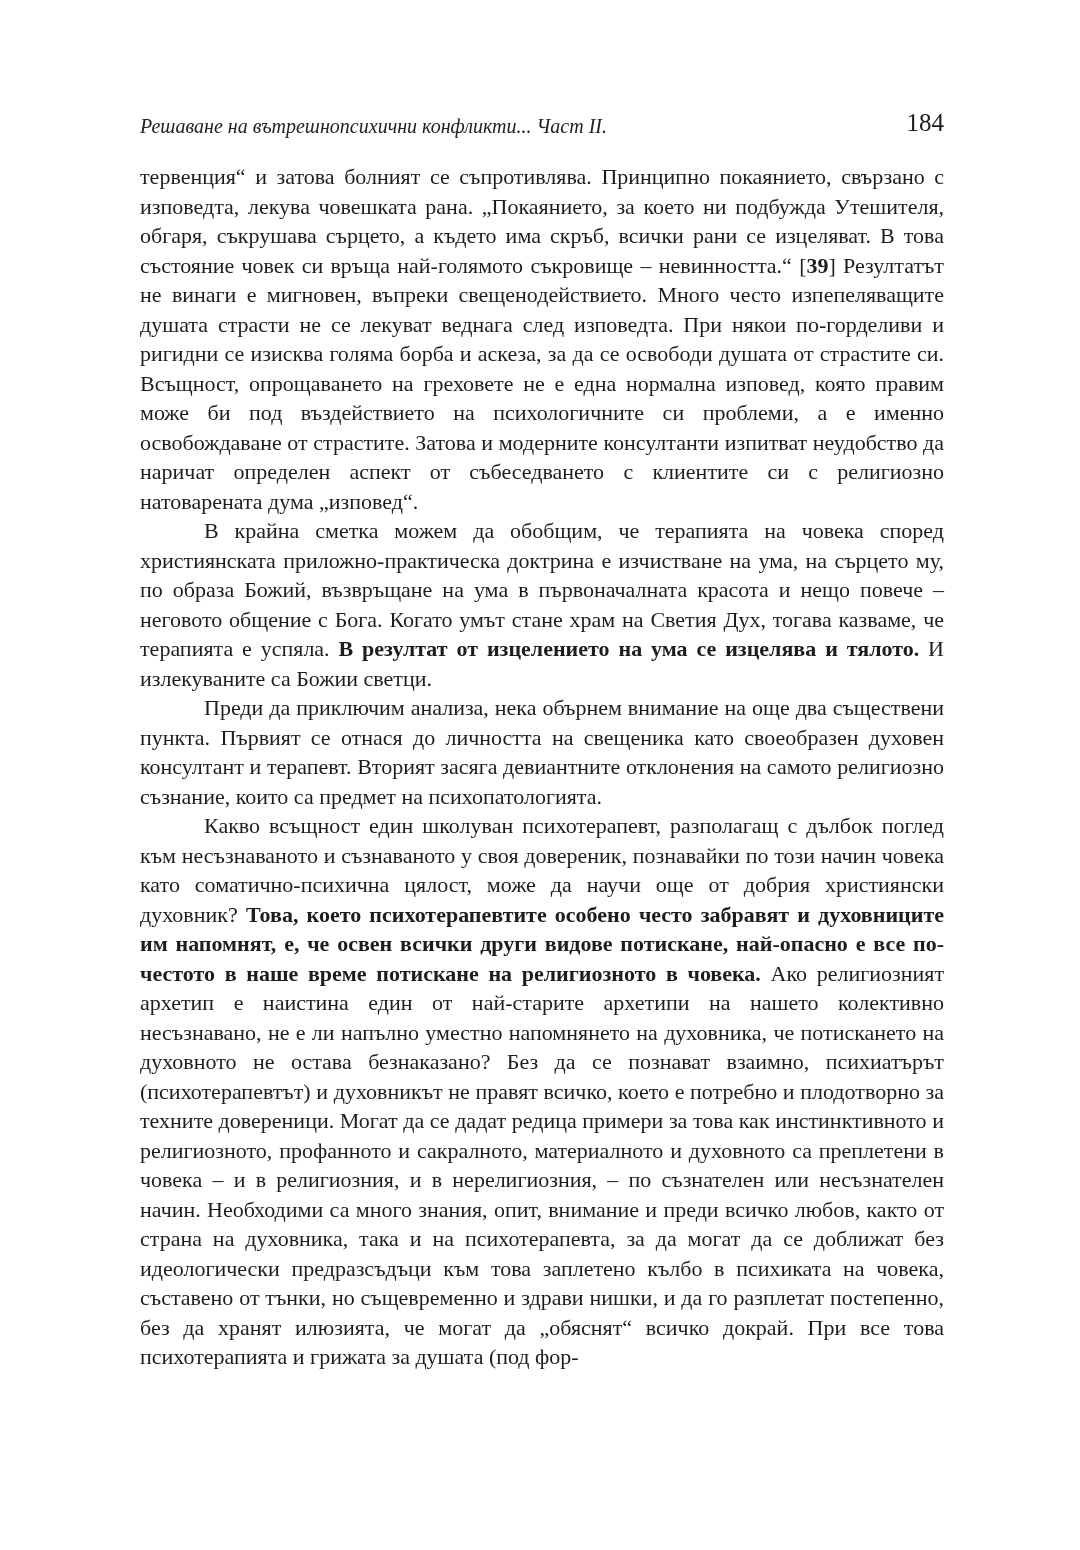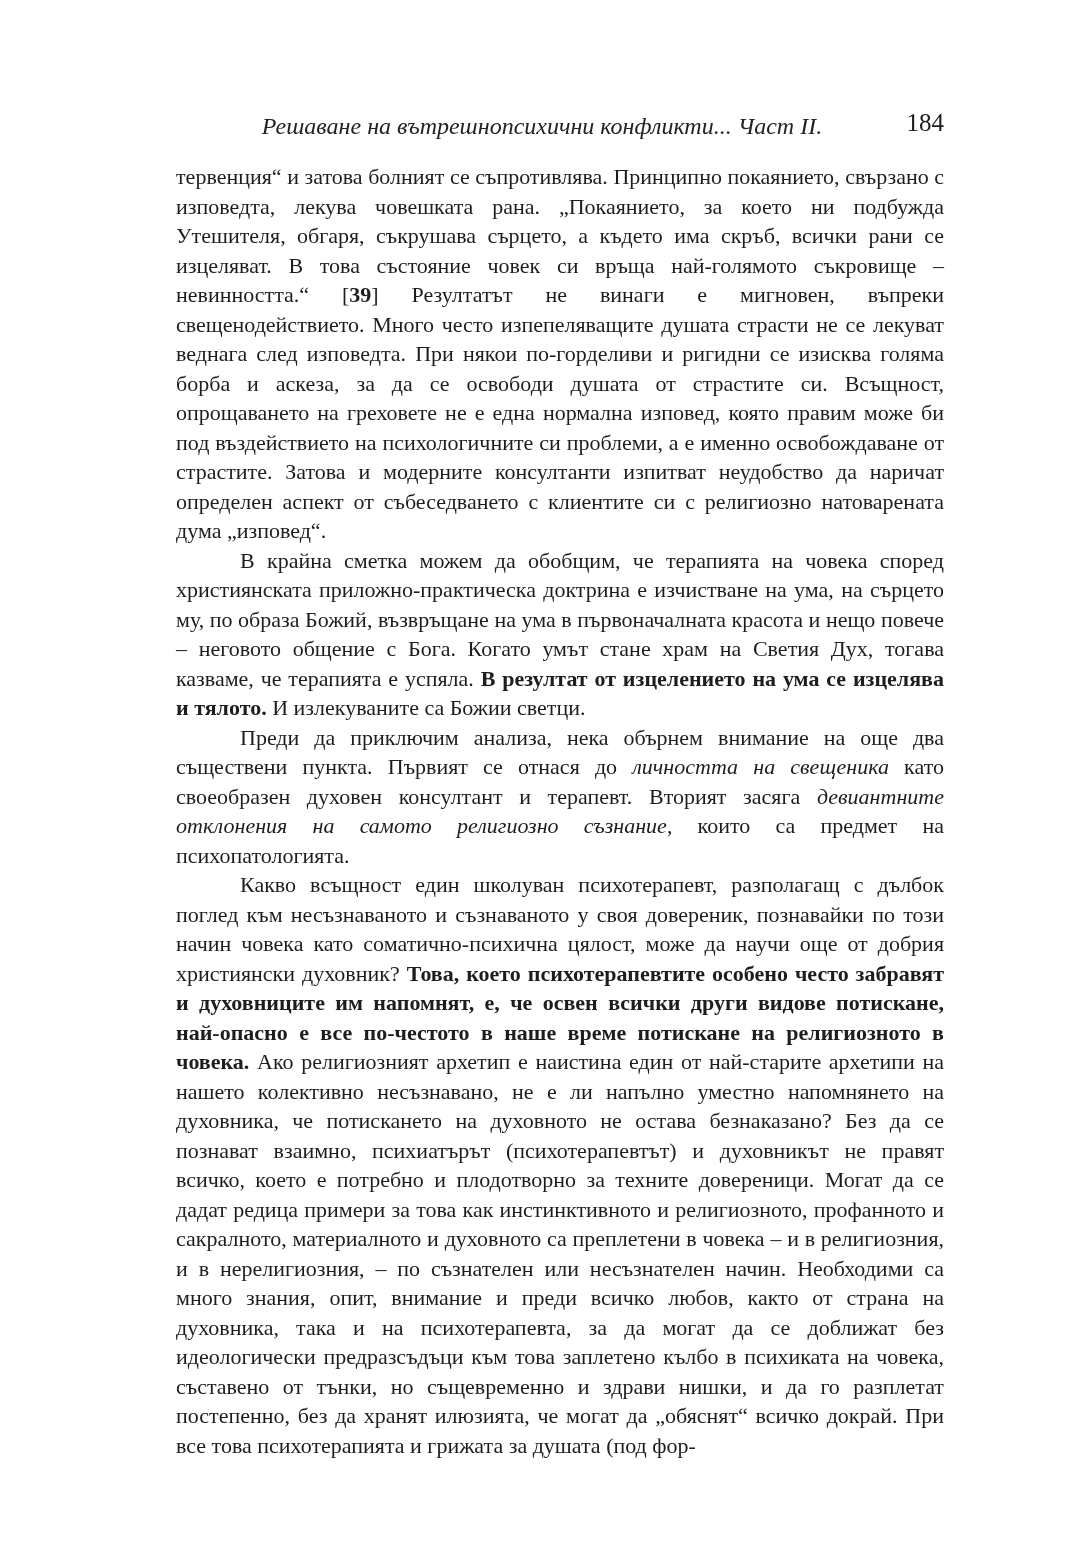--- a/index.html
+++ b/index.html
@@ -19,50 +19,48 @@
     color: #1d1d1d;
     overflow: hidden;
   }
   .header {
     position: relative;
     height: 36px;
     margin-bottom: 14px;
   }
   .running-title {
     display: block;
-    text-align: center;
     font-style: italic;
-    font-size: 24px;
+    font-size: 20px;
     line-height: 28px;
     color: #222222;
   }
   .page-number {
     position: absolute;
     right: 0;
     top: -4px;
     font-size: 25px;
     line-height: 30px;
     font-style: normal;
     color: #1d1d1d;
   }
   .text-body {
     font-size: 22px;
     line-height: 29.5px;
     text-align: justify;
-    margin-left: 36px;
   }
   .para {
     margin: 0;
   }
   .para.indent {
     text-indent: 64px;
   }
   .seg-normal { font-weight: normal; font-style: normal; }
   .seg-bold   { font-weight: bold;   font-style: normal; }
-  .seg-italic { font-weight: normal; font-style: italic; }
+  .seg-italic { font-weight: normal; }
 </style>
 </head>
 <body>
 
 <div class="page">
   <div class="header">
     <span class="running-title">Решаване на вътрешнопсихични конфликти... Част II.</span>
     <span class="page-number">184</span>
   </div>
   <div class="text-body">

